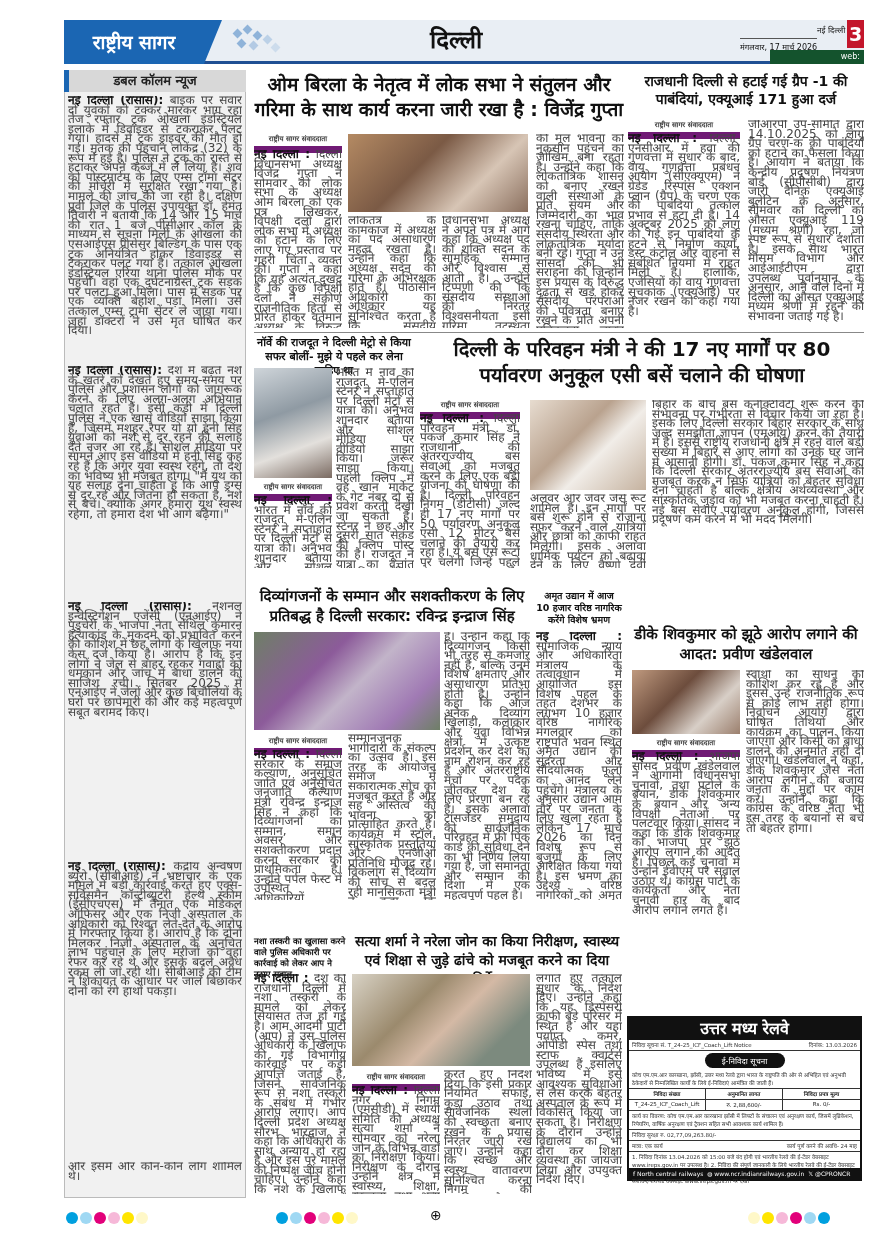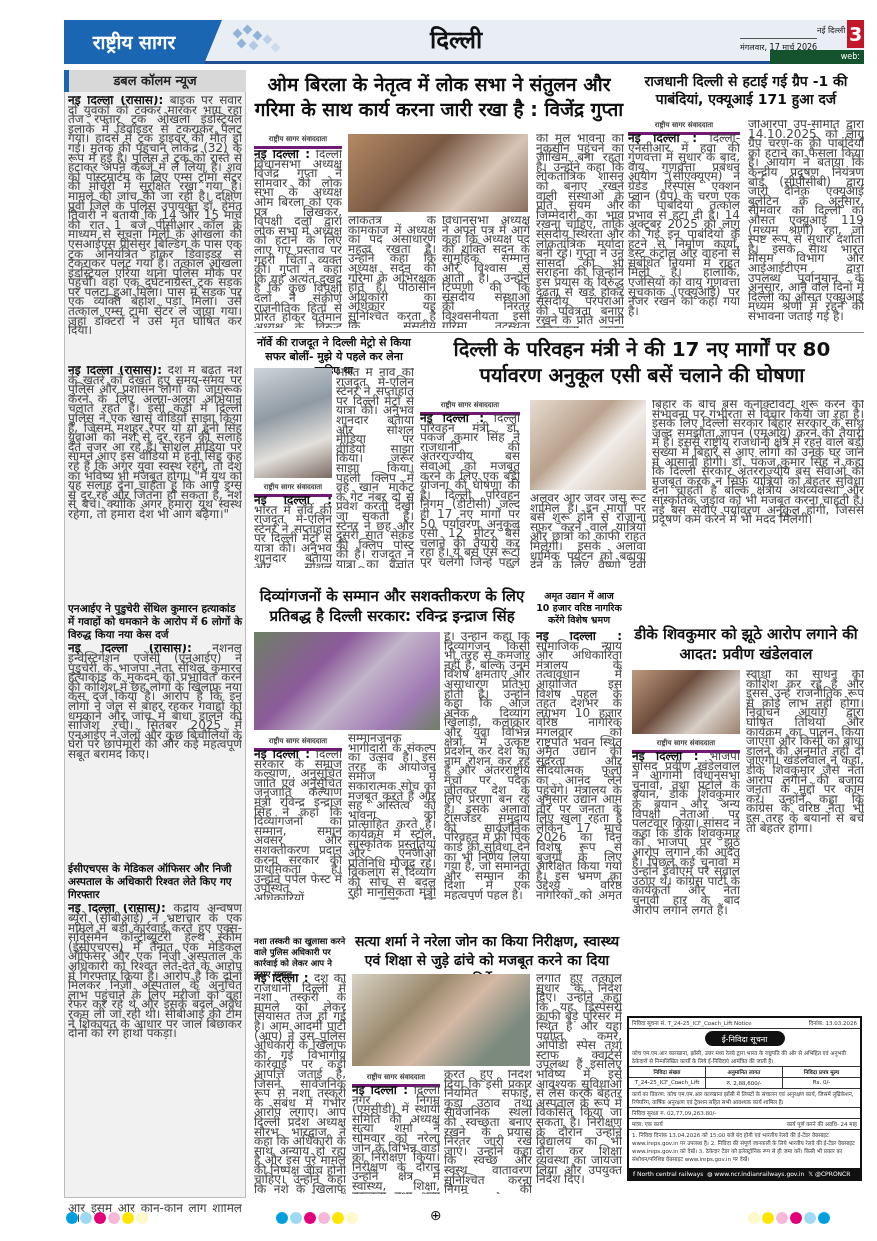--- a/index.html
+++ b/index.html
@@ -14,21 +14,21 @@
 .city{left:817px;top:24px;font-size:8px;color:#111}
 .date{left:740px;top:38px;font-size:8px;color:#111;border-top:1px solid #555;padding-top:2px}
 .pagenum{left:847px;top:20px;width:17px;height:28px;background:#c3162b;color:#fff;font-weight:bold;font-size:19px;text-align:center;line-height:28px}
 .web{left:770px;top:50px;width:94px;height:14px;background:#14532d;color:#fff;font-size:8px;text-align:right;padding-right:4px;line-height:14px}
 .col-box{left:64px;top:70px;width:182px;height:1128px;background:#f1f1f1;border:1px solid #bbb}
 .dc-head{left:64px;top:70px;width:182px;height:22px;background:#d8d8d8;font-size:13px;font-weight:bold;text-align:center;line-height:22px}
 .dc-bar{left:64px;top:70px;width:5px;height:22px;background:#1b66b3}
 .hl{font-weight:bold;color:#111;line-height:1.25}
 .body-txt{font-size:12px;line-height:9.6px;color:#444;text-align:justify;overflow:hidden}
 .body-txt b{color:#111}
-.credit{font-size:7px;font-weight:bold;color:#444;text-align:center;border-bottom:3px solid #701a75;padding-bottom:3px}
+.credit{font-size:7px;font-weight:bold;color:#444;text-align:center;border-bottom:7px solid #701a75;padding-bottom:3px}
 .photo{background:linear-gradient(135deg,#b48a63,#7b5a45 40%,#d7c5b5 70%,#8a6f5e)}
 .photo2{background:linear-gradient(160deg,#cfd5da,#8f9aa3 40%,#e3e0dc 70%,#7a6a61)}
 .photo3{background:linear-gradient(135deg,#6e7f66,#8c5b9a 35%,#c2b4c9 55%,#a07ab4 80%,#6e7f66)}
 .photo4{background:linear-gradient(135deg,#e7dcd0,#b9a28e 40%,#f1ede8 60%,#c5b29f)}
 .photo5{background:linear-gradient(135deg,#d8d2c5,#9b8a6d 35%,#d4b9a5 55%,#7c8a7e 80%)}
 .photo6{background:linear-gradient(135deg,#c09a7f,#6d4d3d 40%,#d8cfc7 70%,#9b7f6d)}
 .rule{background:#888;height:1px}
 .ad{left:627px;top:1016px;width:235px;height:165px;border:2px solid #111;background:#fff}
 .ad-head{background:#111;color:#fff;font-size:16px;font-weight:bold;text-align:center;height:22px;line-height:22px}
 .ad-row{font-size:5.5px;color:#333;padding:1px 3px;border-bottom:1px solid #333;display:flex;justify-content:space-between}
@@ -67,26 +67,24 @@
 
 <div class="abs" style="left:68px;top:96px;width:174px">
   <div class="body-txt" style="height:262px"><b>नई दिल्ली (रासास):</b> <span>बाइक पर सवार दो युवकों को टक्कर मारकर भाग रहा तेज रफ्तार ट्रक ओखला इंडस्ट्रियल इलाके में डिवाइडर से टकराकर पलट गया। हादसे में ट्रक ड्राइवर की मौत हो गई। मृतक की पहचान लोकेंद्र (32) के रूप में हुई है। पुलिस ने ट्रक को रास्ते से हटाकर अपने कब्जे में ले लिया है। शव को पोस्टमार्टम के लिए एम्स ट्रॉमा सेंटर की मोर्चरी में सुरक्षित रखा गया है। मामले की जांच की जा रही है। दक्षिण पूर्वी जिले के पुलिस उपायुक्त डॉ. हेमंत तिवारी ने बताया कि 14 और 15 मार्च की रात 1 बजे पीसीआर कॉल के माध्यम से सूचना मिली के ओखला की एसआईएस प्रोसेसुर बिल्डिंग के पास एक ट्रक अनियंत्रित होकर डिवाइडर से टकराकर पलट गया है। तत्काल ओखला इंडस्ट्रियल एरिया थाना पुलिस मौके पर पहुंची। वहां एक दुर्घटनाग्रस्त ट्रक सड़क पर पलटा हुआ मिला। पास में सड़क पर एक व्यक्ति बेहोश पड़ा मिला। उसे तत्काल एम्स ट्रामा सेंटर ले जाया गया। जहां डॉक्टरों ने उसे मृत घोषित कर दिया।</span></div>
 </div>
 
 <div class="abs" style="left:68px;top:366px;width:174px">
   <div class="body-txt" style="height:218px"><b>नई दिल्ली (रासास):</b> <span>देश में बढ़ते नशे के खतरे को देखते हुए समय-समय पर पुलिस और प्रशासन लोगों को जागरूक करने के लिए अलग-अलग अभियान चलाते रहते हैं। इसी कड़ी में दिल्ली पुलिस ने एक खास वीडियो साझा किया है, जिसमें मशहूर रैपर यो यो हनी सिंह युवाओं को नशे से दूर रहने की सलाह देते नजर आ रहे हैं। सोशल मीडिया पर सामने आए इस वीडियो में हनी सिंह कह रहे हैं कि अगर युवा स्वस्थ रहेंगे, तो देश का भविष्य भी मजबूत होगा। "मैं यूथ को यह सलाह देना चाहता हूं कि आप ड्रग्स से दूर रहें और जितना हो सकता है, नशे से बचें। क्योंकि अगर हमारा यूथ स्वस्थ रहेगा, तो हमारा देश भी आगे बढ़ेगा।"</span></div>
 </div>
 
 <div class="abs" style="left:68px;top:602px;width:174px">
-  <div class="hl" style="font-size:10.5px;margin-bottom:3px">एनआईए ने पुडुचेरी सेंथिल कुमारन हत्याकांड में गवाहों को धमकाने के आरोप में 6 लोगों के विरुद्ध किया नया केस दर्ज</div>
   <div class="body-txt" style="height:232px"><b>नई दिल्ली (रासास):</b> <span>नेशनल इन्वेस्टिगेशन एजेंसी (एनआईए) ने पुडुचेरी के भाजपा नेता सेंथिल कुमारन हत्याकांड के मुकदमे को प्रभावित करने की कोशिश में छह लोगों के खिलाफ नया केस दर्ज किया है। आरोप है कि इन लोगों ने जेल से बाहर रहकर गवाहों को धमकाने और जांच में बाधा डालने की साजिश रची। सितंबर 2025 में एनआईए ने जेलों और कुछ बिचौलियों के घरों पर छापेमारी की और कई महत्वपूर्ण सबूत बरामद किए।</span></div>
 </div>
 
 <div class="abs" style="left:68px;top:862px;width:174px">
-  <div class="hl" style="font-size:10.5px;margin-bottom:3px">ईसीएचएस के मेडिकल ऑफिसर और निजी अस्पताल के अधिकारी रिश्वत लेते किए गए गिरफ्तार</div>
   <div class="body-txt" style="height:300px"><b>नई दिल्ली (रासास):</b> <span>केंद्रीय अन्वेषण ब्यूरो (सीबीआई) ने भ्रष्टाचार के एक मामले में बड़ी कार्रवाई करते हुए एक्स-सर्विसमैन कॉन्ट्रीब्यूटरी हेल्थ स्कीम (ईसीएचएस) में तैनात एक मेडिकल ऑफिसर और एक निजी अस्पताल के अधिकारी को रिश्वत लेते-देते के आरोप में गिरफ्तार किया है। आरोप है कि दोनों मिलकर निजी अस्पताल के अनुचित लाभ पहुंचाने के लिए मरीजों को वहां रेफर कर रहे थे और इसके बदले अवैध रकम ली जा रही थी। सीबीआई की टीम ने शिकायत के आधार पर जाल बिछाकर दोनों को रंगे हाथों पकड़ा।</span></div>
   <div class="body-txt">और इसमें और कौन-कौन लोग शामिल थे।</div>
 </div>
 
 <div class="abs hl" style="left:254px;top:72px;width:370px;font-size:19px;text-align:center;line-height:25px">ओम बिरला के नेतृत्व में लोक सभा ने संतुलन और गरिमा के साथ कार्य करना जारी रखा है : विजेंद्र गुप्ता</div>
 <div class="abs credit" style="left:254px;top:134px;width:88px">राष्ट्रीय सागर संवाददाता</div>
 <div class="abs photo" style="left:348px;top:134px;width:180px;height:78px"></div>
 <div class="abs body-txt" style="left:254px;top:150px;width:88px;height:178px"><b>नई दिल्ली :</b> <span>दिल्ली विधानसभा अध्यक्ष विजेंद्र गुप्ता ने सोमवार को लोक सभा के अध्यक्ष ओम बिरला को एक पत्र लिखकर, विपक्षी दलों द्वारा लोक सभा में अध्यक्ष को हटाने के लिए लाए गए प्रस्ताव पर गहरी चिंता व्यक्त की। गुप्ता ने कहा कि यह अत्यंत दुखद है कि कुछ विपक्षी दलों ने संकीर्ण राजनीतिक हितों से प्रेरित होकर वर्तमान अध्यक्ष के विरुद्ध प्रस्ताव लाने का मार्ग चुना, जबकि यह कार्यालय दलीय राजनीति से ऊपर है और इसे संसद के नियमों, परंपराओं और गरिमा की रक्षा की जिम्मेदारी सौंपी गई है। विजेंद्र गुप्ता ने पत्र में इस बात पर जोर दिया कि भारत के संसदीय</span></div>
 <div class="abs body-txt" style="left:348px;top:216px;width:88px;height:112px">लोकतंत्र के कामकाज में अध्यक्ष का पद असाधारण महत्व रखता है। उन्होंने कहा कि अध्यक्ष सदन की गरिमा के अभिरक्षक होते हैं। पीठासीन अधिकारी का अधिकार यह सुनिश्चित करता है कि संसदीय कार्यवाही व्यवस्थित और निष्पक्ष तरीके से संचालित हो। साथ ही यह राजनीतिक विचारधाराओं से ऊपर उठकर सभी सदस्यों के अधिकारों और विशेषाधिकारों की रक्षा भी करता है।</div>
 <div class="abs body-txt" style="left:442px;top:216px;width:88px;height:112px">विधानसभा अध्यक्ष ने अपने पत्र में आगे कहा कि अध्यक्ष पद की शक्ति सदन के सामूहिक सम्मान और विश्वास से आती है। उन्होंने टिप्पणी की कि संसदीय संस्थाओं की निरंतर विश्वसनीयता इसी गरिमा, तटस्थता और अधिकार को बनाए रखने पर निर्भर करती है। गुप्ता ने कहा कि यदि संकीर्ण राजनीतिक उद्देश्यों के लिए अध्यक्ष के विरुद्ध प्रस्ताव लाए जाते हैं, तो इससे संसदीय प्रणाली</div>
@@ -132,20 +130,21 @@
 <div class="abs body-txt" style="left:254px;top:974px;width:92px;height:220px"><b>नई दिल्ली :</b> <span>देश की राजधानी दिल्ली में नशा तस्करी के मामले को लेकर सियासत तेज हो गई है। आम आदमी पार्टी (आप) ने उस पुलिस अधिकारी के खिलाफ की गई विभागीय कार्रवाई पर कड़ी आपत्ति जताई है, जिसने सार्वजनिक रूप से नशा तस्करी के संबंध में गंभीर आरोप लगाए। आप दिल्ली प्रदेश अध्यक्ष सौरभ भारद्वाज ने कहा कि अधिकारी के साथ अन्याय हो रहा है और इस पूरे मामले की निष्पक्ष जांच होनी चाहिए। उन्होंने कहा कि नशे के खिलाफ आवाज उठाने वालों को डराया जा रहा है, जिससे गलत संदेश जा रहा है।</span></div>
 
 <div class="abs hl" style="left:352px;top:932px;width:270px;font-size:14px;text-align:center;line-height:19px">सत्या शर्मा ने नरेला जोन का किया निरीक्षण, स्वास्थ्य एवं शिक्षा से जुड़े ढांचे को मजबूत करने का दिया निर्देश</div>
 <div class="abs photo5" style="left:352px;top:974px;width:178px;height:92px"></div>
 <div class="abs credit" style="left:352px;top:1072px;width:88px">राष्ट्रीय सागर संवाददाता</div>
 <div class="abs body-txt" style="left:352px;top:1086px;width:88px;height:108px"><b>नई दिल्ली :</b> <span>दिल्ली नगर निगम (एमसीडी) में स्थायी समिति की अध्यक्ष सत्या शर्मा ने सोमवार को नरेला जोन के विभिन्न वार्डों का निरीक्षण किया। निरीक्षण के दौरान उन्होंने क्षेत्र में स्वास्थ्य, शिक्षा, स्वच्छता तथा अन्य नागरिक सुविधाओं की स्थिति का जायजा लिया और आवश्यक दिशा-निर्देश दिए। निरीक्षण के दौरान स्थायी समिति की अध्यक्ष ने संबंधित अधिकारियों द्वारा किए जा रहे स्वच्छता कार्यों की सराहना</span></div>
 <div class="abs body-txt" style="left:444px;top:1070px;width:88px;height:124px">करते हुए निर्देश दिया कि इसी प्रकार नियमित सफाई, कूड़ा उठाव तथा सार्वजनिक स्थलों की स्वच्छता बनाए रखने के प्रयास निरंतर जारी रखे जाएं। उन्होंने कहा कि स्वच्छ और स्वस्थ वातावरण सुनिश्चित करना निगम की प्राथमिकता है। सत्या शर्मा ने डिस्पेंसरी का दौरा कर मरीजों को मिल रही सुविधाओं की जानकारी ली और स्वच्छता अधिकारी को फटकार</div>
 <div class="abs body-txt" style="left:536px;top:974px;width:86px;height:220px">लगाते हुए तत्काल सुधार के निर्देश दिए। उन्होंने कहा कि यह डिस्पेंसरी काफी बड़े परिसर में स्थित है और यहां पर्याप्त कमरे, ओपीडी स्पेस तथा स्टाफ क्वार्टर्स उपलब्ध हैं इसलिए भविष्य में इसे आवश्यक सुविधाओं से लैस करके बेहतर अस्पताल के रूप में विकसित किया जा सकता है। निरीक्षण के दौरान उन्होंने विद्यालय का भी दौरा कर शिक्षा व्यवस्था का जायजा लिया और उपयुक्त निर्देश दिए।</div>
 
 <div class="abs ad">
+  <div class="ad-head">उत्तर मध्य रेलवे</div>
   <div class="ad-row">
       <span>निविदा सूचना सं. T_24-25_ICF_Coach_Lift Notice</span>
       <span>दिनांक: 13.03.2026</span>
     </div>
   <span class="ad-badge">ई-निविदा सूचना</span>
   <div class="ad-row" style="display:block">कोच एम.एम.आर कारखाना, झाँसी, उत्तर मध्य रेलवे द्वारा भारत के राष्ट्रपति की ओर से अभिहित एवं अनुभवी ठेकेदारों से निम्नलिखित कार्यों के लिये ई-निविदाएं आमंत्रित की जाती हैं।</div>
   <div class="ad-tbl">
     <div style="font-weight:bold">निविदा संख्या</div>
     <div style="font-weight:bold">अनुमानित लागत</div>
     <div style="font-weight:bold;border-right:none">निविदा प्रपत्र मूल्य</div>

